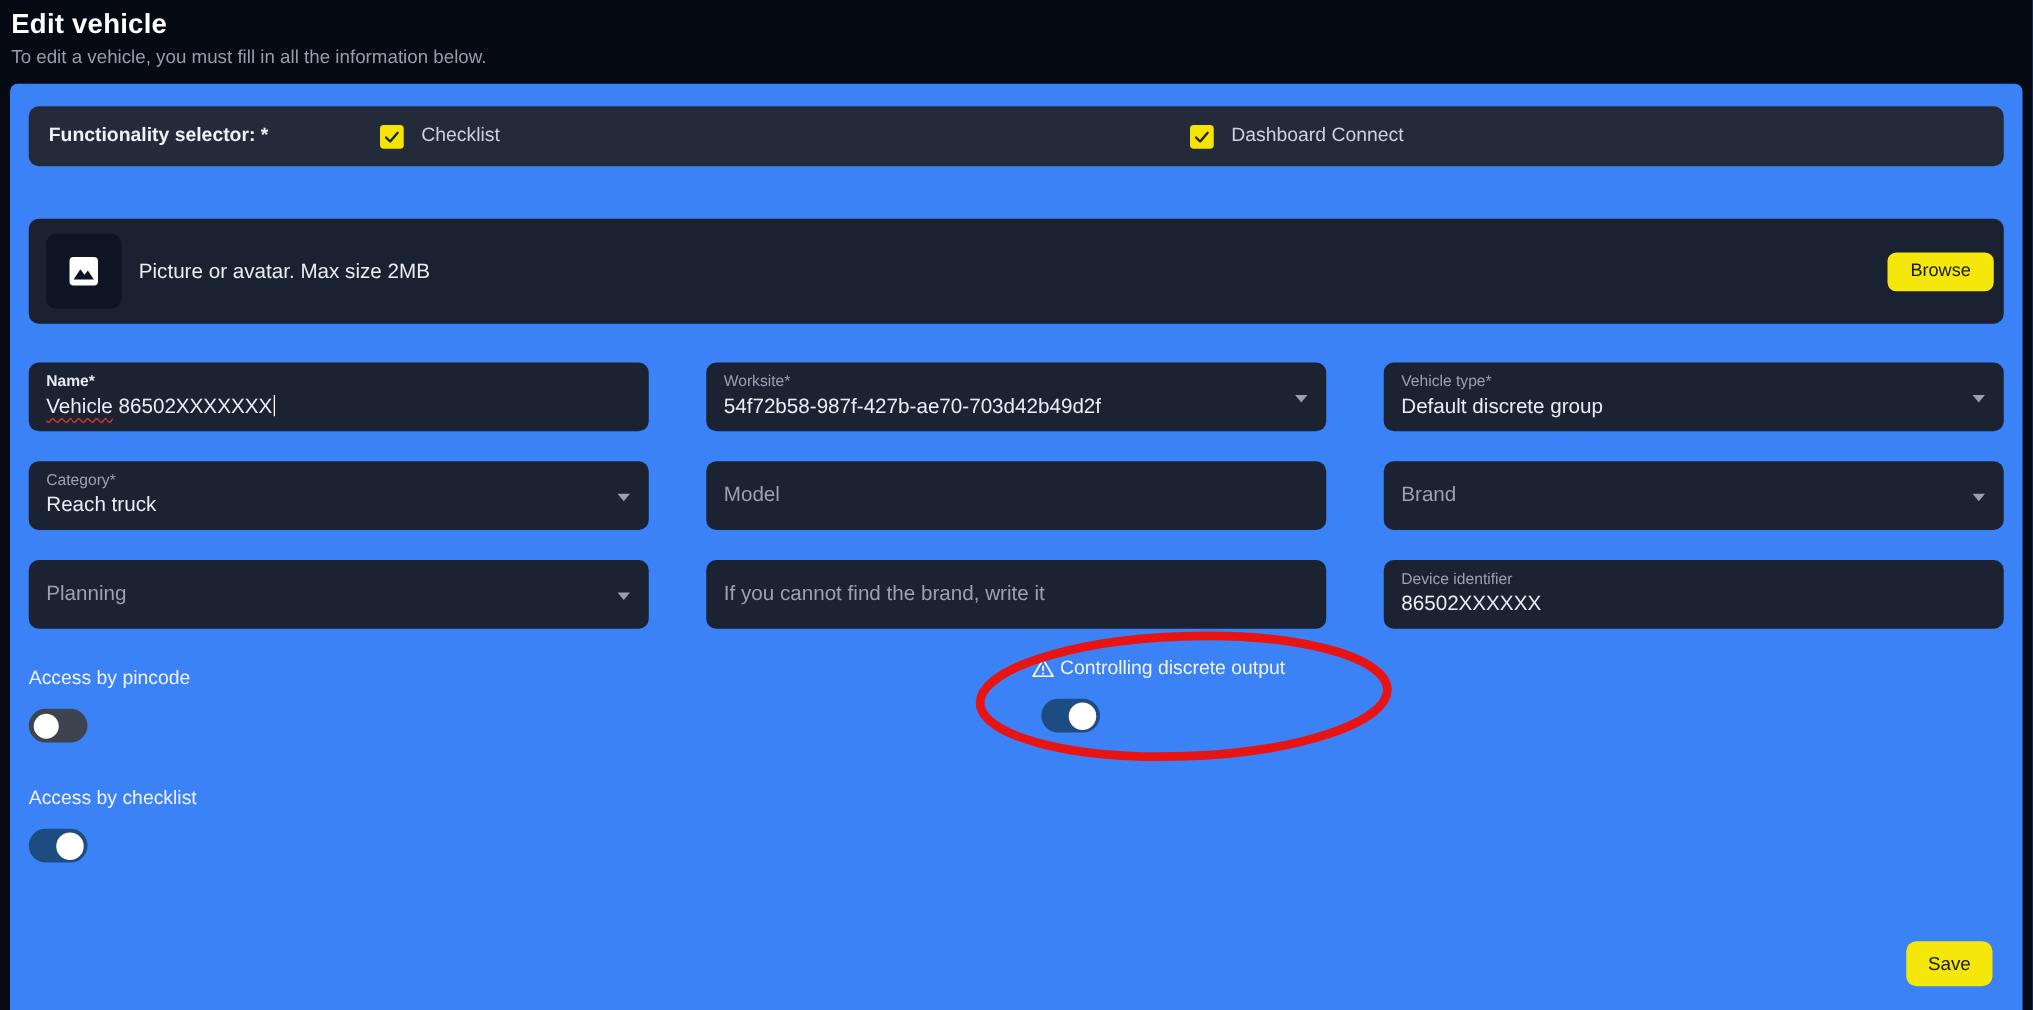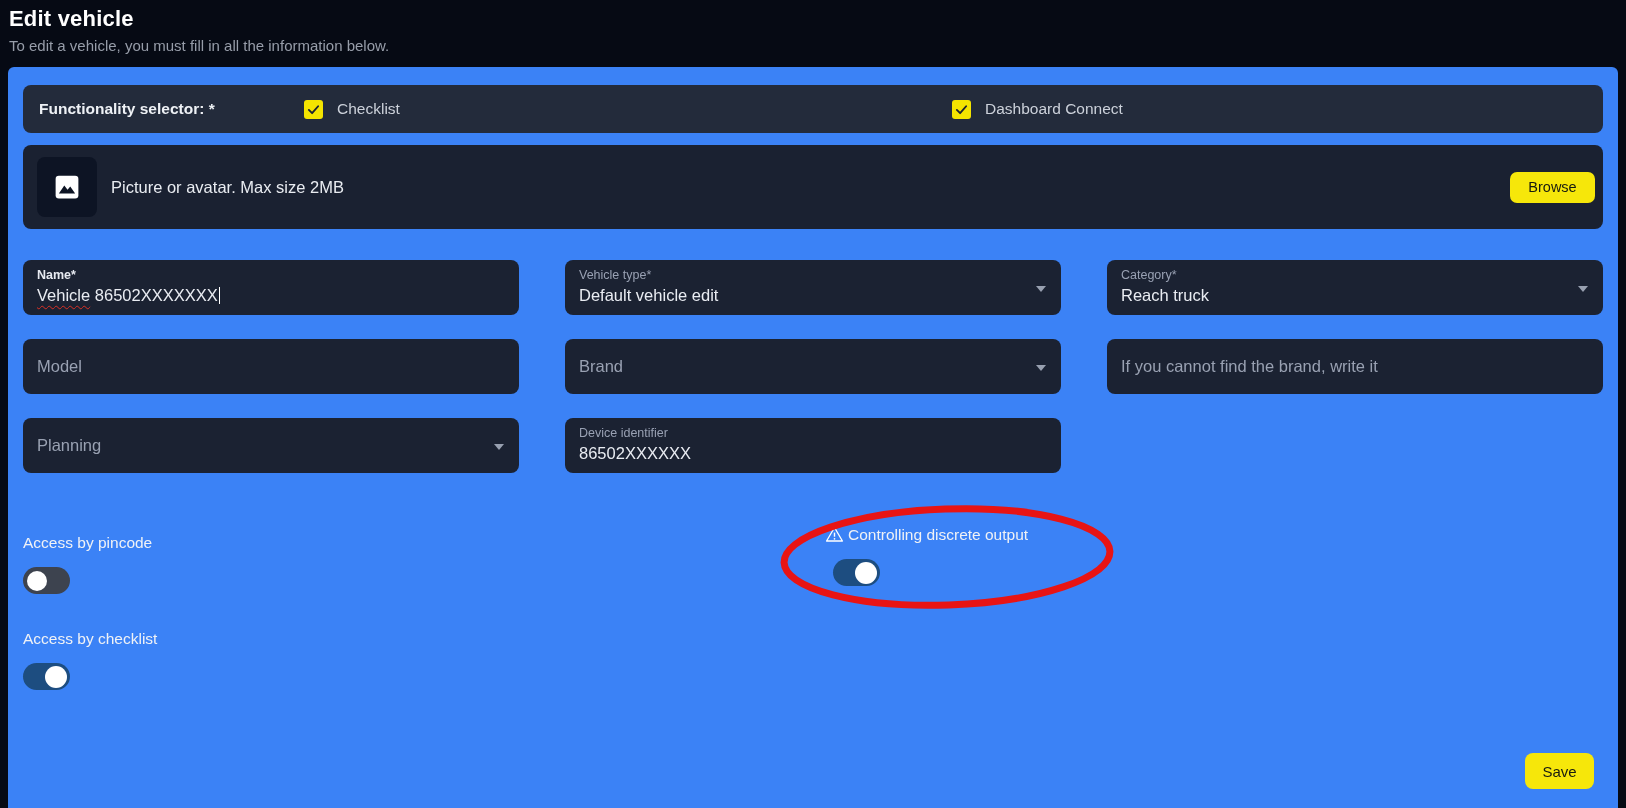--- a/index.html
+++ b/index.html
@@ -18,21 +18,21 @@
   
   .func-bar{position:relative;height:48px;background:#232b3b;border-radius:8px;
     display:flex;align-items:center;padding:0 16px;}
   .func-label{font-size:15.5px;font-weight:700;color:#eef1f5;}
   .cb-group{position:absolute;top:0;height:48px;display:flex;align-items:center;gap:14px;cursor:pointer;}
   .checkbox{width:19px;height:19px;border-radius:3px;background:#f4e400;display:flex;
     align-items:center;justify-content:center;flex:0 0 auto;}
   .cb-label{font-size:15.5px;color:#ccd1da;font-weight:500;}
 
   
-  .pic-row{margin-top:12px;height:84px;background:#1a2131;border-radius:8px;
+  .pic-row{margin-top:42px;height:84px;background:#1a2131;border-radius:8px;
     display:flex;align-items:center;padding:0 8px 0 14px;}
   .avatar-sq{width:60px;height:60px;background:#0d1424;border-radius:8px;
     display:flex;align-items:center;justify-content:center;}
   .pic-text{margin-left:14px;font-size:16.5px;color:#e9ecf1;}
   .btn-yellow{background:#f6e70a;color:#171b10;border:none;border-radius:7px;
     font-family:"Liberation Sans",sans-serif;font-size:14.5px;font-weight:500;cursor:pointer;}
   .browse-btn{margin-left:auto;width:85px;height:31px;}
 
   
   .grid{margin-top:31px;display:grid;grid-template-columns:repeat(3,1fr);column-gap:46px;row-gap:24px;}
@@ -103,42 +103,47 @@
     <span class="pic-text">Picture or avatar. Max size 2MB</span>
     <button class="btn-yellow browse-btn">Browse</button>
   </div>
 
   <div class="grid" id="fields-grid">
       <div class="field">
         <span class="f-label bright">Name*</span>
         <span class="f-value"><span class="wavy">Vehicle</span> 86502XXXXXXX<span class="caret"></span></span>
       </div>
       <div class="field">
+        <span class="f-label">Worksite*</span>
+        <span class="f-value">54f72b58-987f-427b-ae70-703d42b49d2f</span>
+        <div class="dd-arrow"></div>
+      </div>
+      <div class="field">
         <span class="f-label">Vehicle type*</span>
-        <span class="f-value">Default vehicle edit</span>
+        <span class="f-value">Default discrete group</span>
         <div class="dd-arrow"></div>
       </div>
       <div class="field">
         <span class="f-label">Category*</span>
         <span class="f-value">Reach truck</span>
         <div class="dd-arrow"></div>
       </div>
       <div class="field ph-only">
         <span class="f-ph">Model</span>
       </div>
       <div class="field ph-only">
         <span class="f-ph">Brand</span>
         <div class="dd-arrow"></div>
       </div>
       <div class="field ph-only">
-        <span class="f-ph">If you cannot find the brand, write it</span>
+        <span class="f-ph">Planning</span>
+        <div class="dd-arrow"></div>
       </div>
       <div class="field ph-only">
-        <span class="f-ph">Planning</span>
-        <div class="dd-arrow"></div>
+        <span class="f-ph">If you cannot find the brand, write it</span>
       </div>
       <div class="field">
         <span class="f-label">Device identifier</span>
         <span class="f-value">86502XXXXXX</span>
       </div>
     </div>
 
   <div class="toggle-block" style="left:15px;top:467px;">
     <div class="t-label">Access by pincode</div>
     <div class="switch off">

